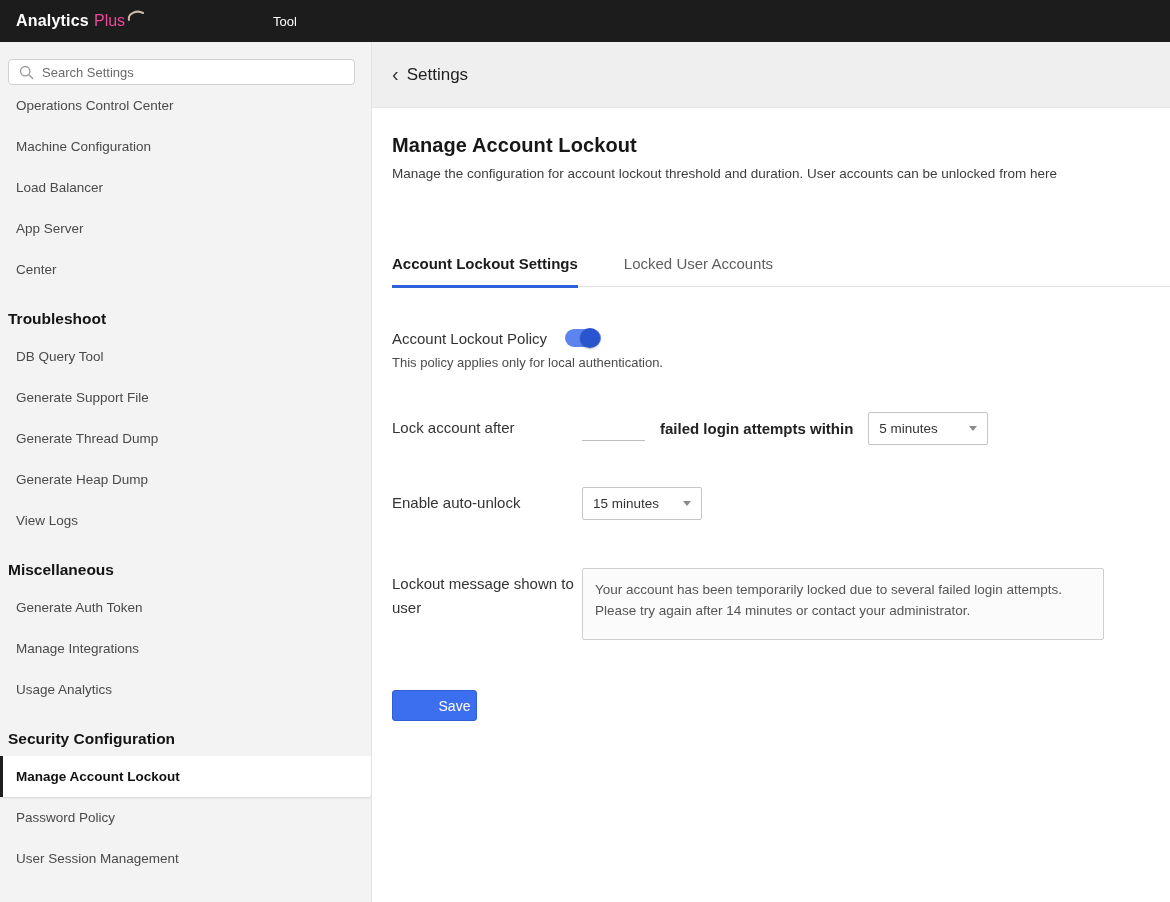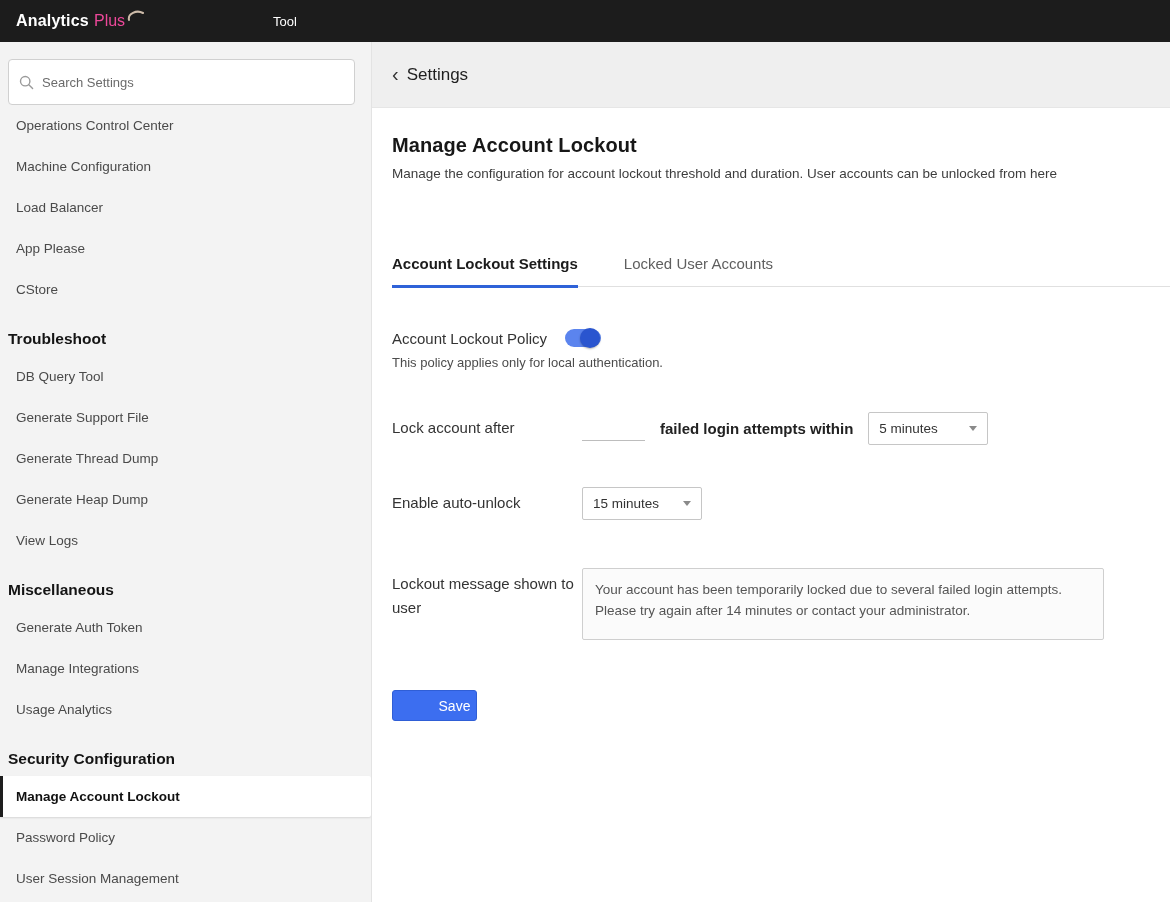--- a/index.html
+++ b/index.html
@@ -34,21 +34,21 @@
     background: #f3f3f3;
     border-right: 1px solid #e3e3e3;
     overflow: hidden;
     position: relative;
   }
   .search-wrap { padding: 17px 16px 6px 8px; }
   .search-box {
     background: #fff;
     border: 1px solid #d0d0d0;
     border-radius: 4px;
-    height: 46px;
+    height: 26px;
     display: flex;
     align-items: center;
     padding: 0 10px;
   }
   .search-box svg { flex: 0 0 auto; }
   .search-box input {
     border: none; outline: none; background: transparent;
     font-family: "Liberation Sans", sans-serif;
     font-size: 13px; color: #444; margin-left: 8px; width: 100%;
   }
@@ -227,22 +227,22 @@
           </svg>
         <input type="text" placeholder="Search Settings" style="">
       </div>
     </div>
 
     <div class="side-list">
 
       <div class="side-item">Operations Control Center</div>
       <div class="side-item">Machine Configuration</div>
       <div class="side-item">Load Balancer</div>
-      <div class="side-item">App Please</div>
-      <div class="side-item">CStore</div>
+      <div class="side-item">App Server</div>
+      <div class="side-item">Center</div>
 
       <div class="side-heading">Troubleshoot</div>
       <div class="side-item">DB Query Tool</div>
       <div class="side-item">Generate Support File</div>
       <div class="side-item">Generate Thread Dump</div>
       <div class="side-item">Generate Heap Dump</div>
       <div class="side-item">View Logs</div>
 
       <div class="side-heading">Miscellaneous</div>
       <div class="side-item">Generate Auth Token</div>

